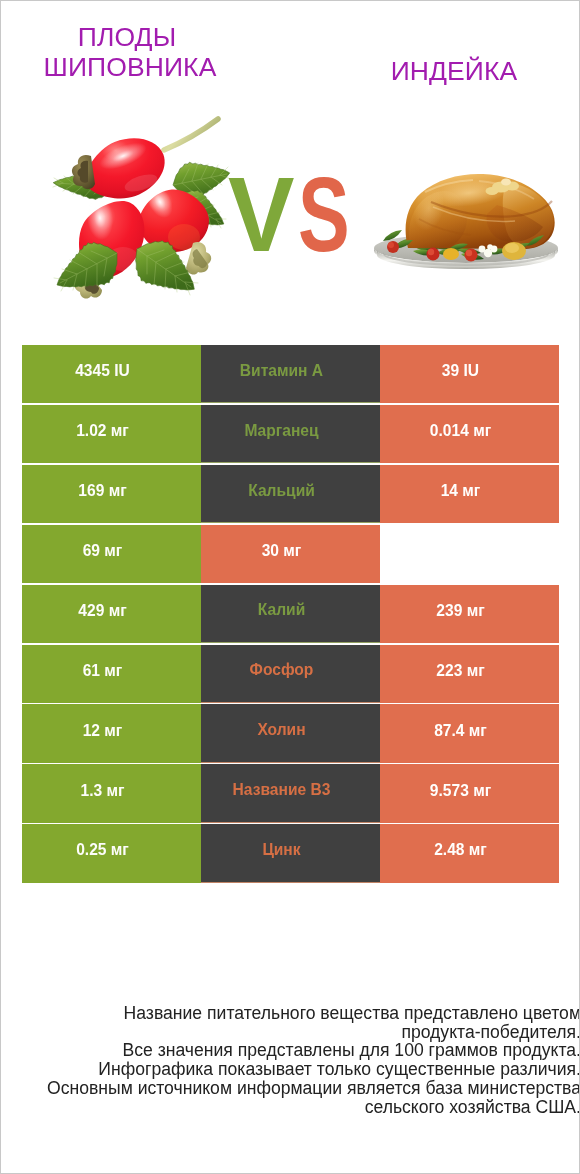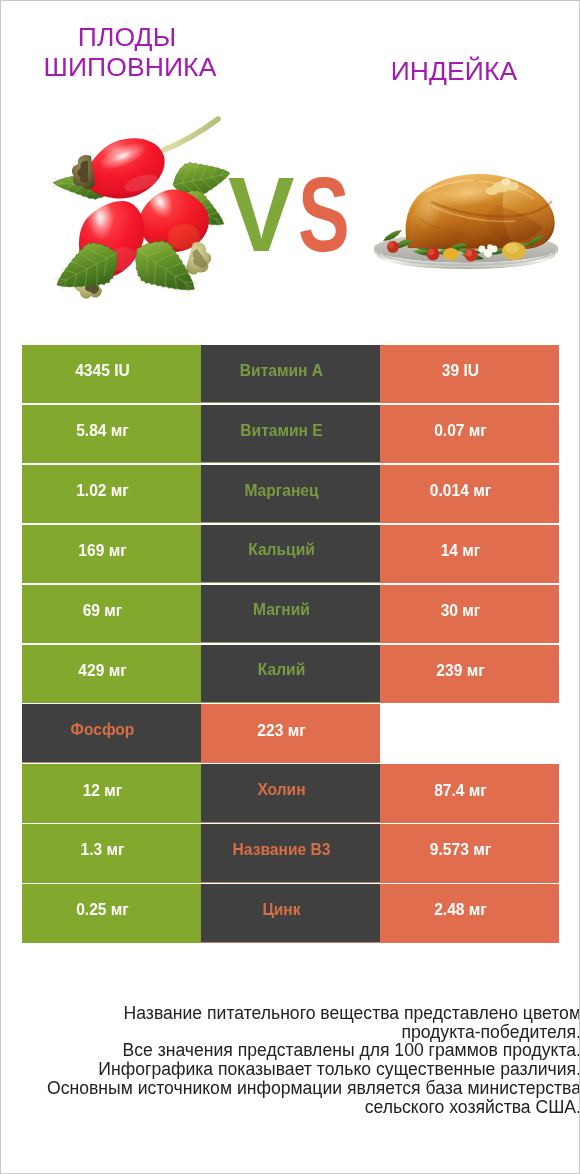--- a/index.html
+++ b/index.html
@@ -302,55 +302,46 @@
 
   <div class="table" id="table">
       <div class="row">
         <div class="cell left">4345 IU</div>
         <div class="cell mid">
           <span>Витамин A</span>
         </div>
         <div class="cell right">39 IU</div>
       </div>
       <div class="row">
-        <div class="cell left">5.84 мг</div>
-        <div class="cell mid">
-          <span>Витамин E</span>
-        </div>
-        <div class="cell right">0.07 мг</div>
-      </div>
-      <div class="row">
         <div class="cell left">1.02 мг</div>
         <div class="cell mid">
           <span>Марганец</span>
         </div>
         <div class="cell right">0.014 мг</div>
       </div>
       <div class="row">
         <div class="cell left">169 мг</div>
         <div class="cell mid">
           <span>Кальций</span>
         </div>
         <div class="cell right">14 мг</div>
       </div>
       <div class="row">
         <div class="cell left">69 мг</div>
-        <div class="cell mid">
-          <span>Магний</span>
-        </div>
         <div class="cell right">30 мг</div>
       </div>
       <div class="row">
         <div class="cell left">429 мг</div>
         <div class="cell mid">
           <span>Калий</span>
         </div>
         <div class="cell right">239 мг</div>
       </div>
       <div class="row">
+        <div class="cell left">61 мг</div>
         <div class="cell mid o">
           <span>Фосфор</span>
         </div>
         <div class="cell right">223 мг</div>
       </div>
       <div class="row">
         <div class="cell left">12 мг</div>
         <div class="cell mid o">
           <span>Холин</span>
         </div>

